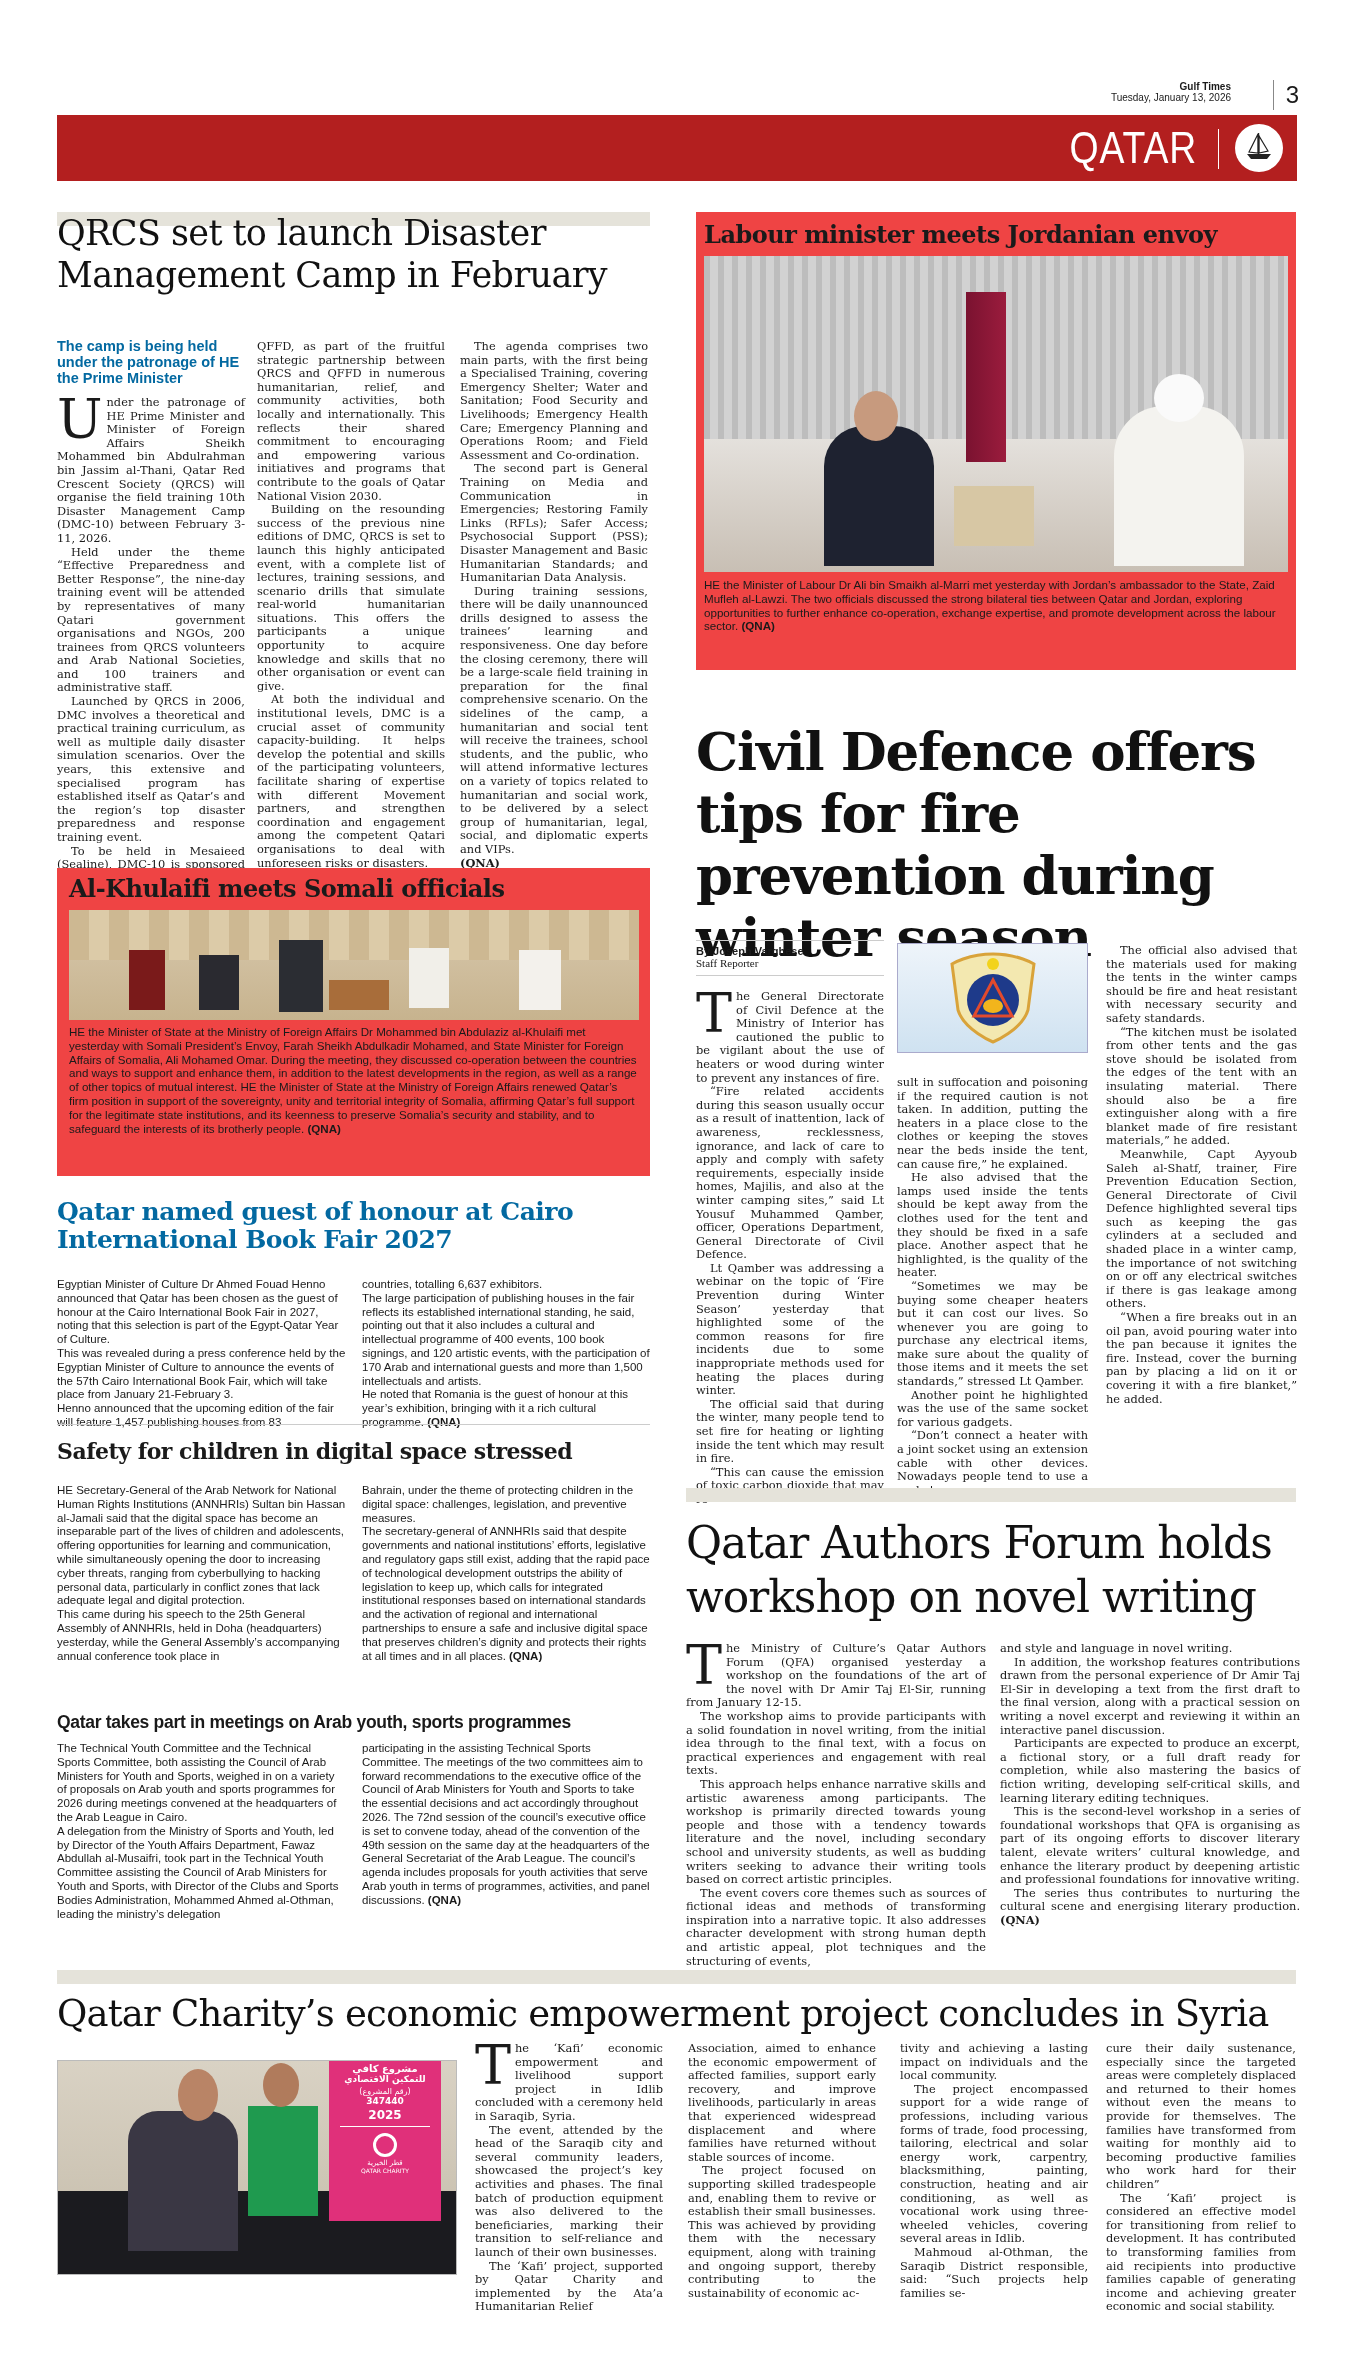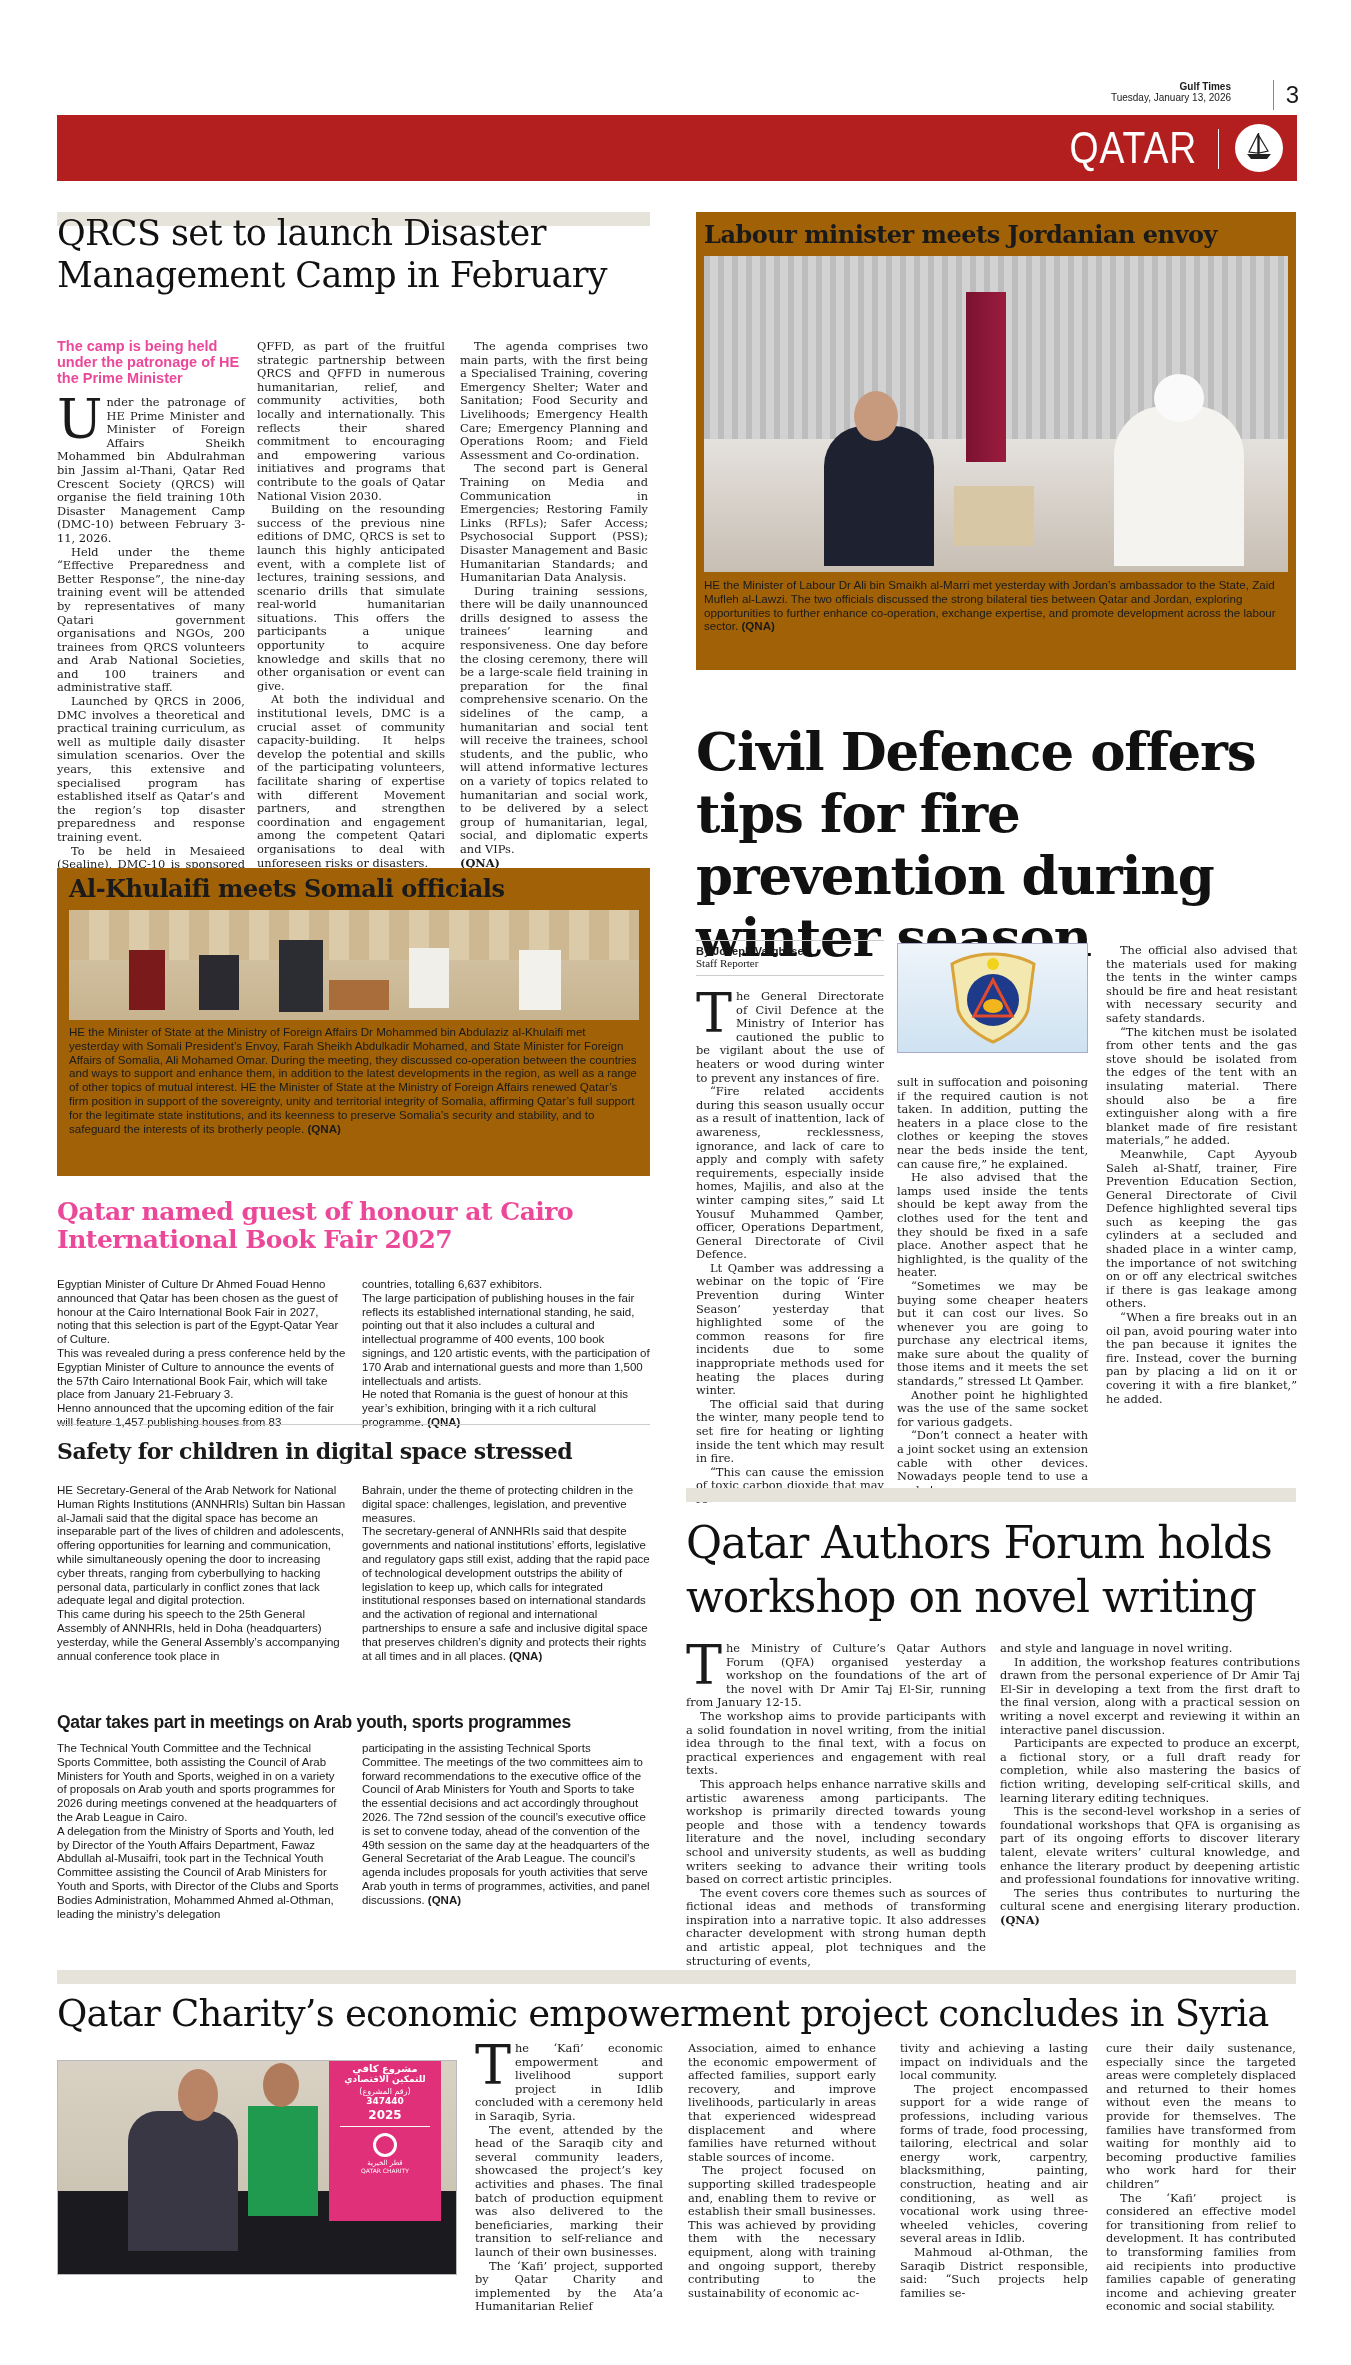--- a/index.html
+++ b/index.html
@@ -13,24 +13,24 @@
   .banner .section { position: absolute; right: 100px; top: 8px; color: #fff; font-family: "Liberation Sans", sans-serif; font-size: 44px; letter-spacing: 1px; font-weight: normal; transform: scaleX(0.85); transform-origin: right; }
   .banner .sep { position: absolute; right: 78px; top: 14px; width: 1px; height: 40px; background: #fff; }
   .banner .logo { position: absolute; right: 14px; top: 9px; width: 48px; height: 48px; border-radius: 50%; background: #fff; display: flex; align-items: center; justify-content: center; }
   .rule-bar { background: #e5e3da; height: 14px; }
   .headline { font-family: "DejaVu Serif", serif; font-weight: normal; color: #111; }
   .col { font-size: 11.4px; line-height: 13.6px; text-align: justify; hyphens: auto; }
   .col p { text-indent: 14px; }
   .col p.first { text-indent: 0; }
   .dropcap { float: left; font-size: 54px; line-height: 44px; padding-right: 4px; margin-top: 2px; font-family: "DejaVu Serif", serif; }
   .sans-col { font-family: "Liberation Sans", sans-serif; font-size: 11.5px; line-height: 13.8px; }
-  .box { background: #a16207; }
+  .box { background: #ef4444; }
   .box-title { font-family: "DejaVu Serif", serif; font-weight: bold; font-size: 24px; letter-spacing: -0.5px; }
   .caption { font-family: "Liberation Sans", sans-serif; font-size: 11.6px; line-height: 13.8px; }
-  .red-head { color: #ec4899; font-weight: bold; font-family: "DejaVu Serif", serif; }
+  .red-head { color: #0369a1; font-weight: bold; font-family: "DejaVu Serif", serif; }
   .photo { overflow: hidden; position: absolute; }
   .qna { font-weight: bold; }
 </style>
 </head>
 <body>
 
 <div class="abs masthead-meta">
   <div class="pub">Gulf Times</div>
   <div class="date">Tuesday, January 13, 2026</div>
 </div>

